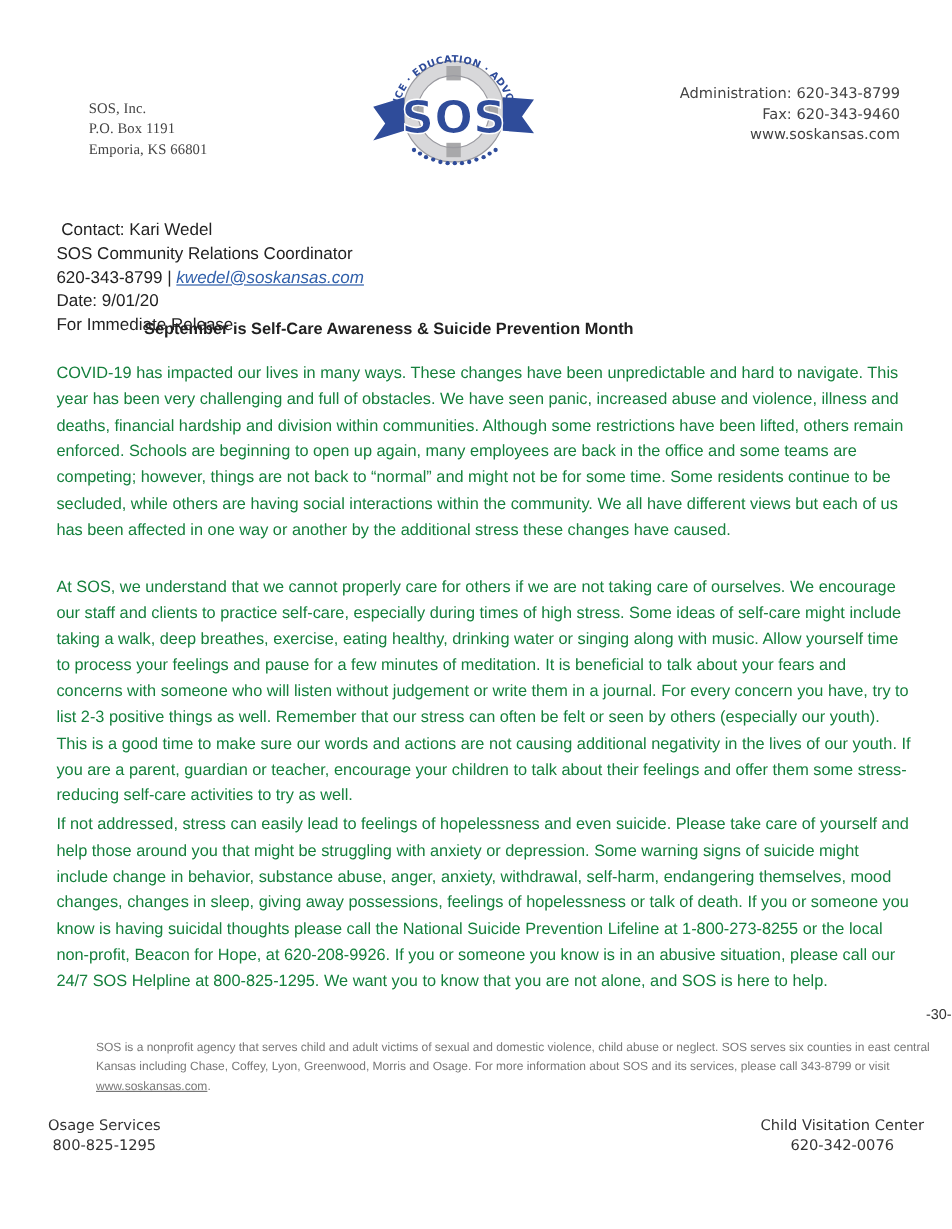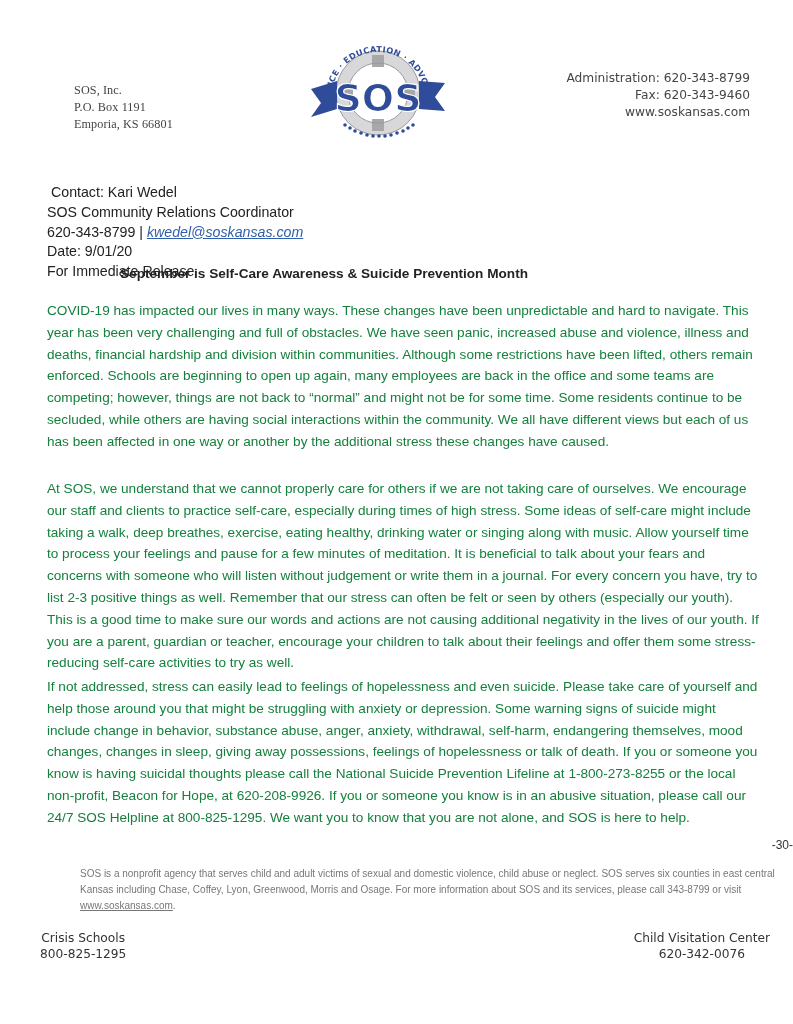--- a/index.html
+++ b/index.html
@@ -95,20 +95,20 @@
 <div class="para p3">If not addressed, stress can easily lead to feelings of hopelessness and even suicide. Please take care of yourself and help those around you that might be struggling with anxiety or depression. Some warning signs of suicide might include change in behavior, substance abuse, anger, anxiety, withdrawal, self-harm, endangering themselves, mood changes, changes in sleep, giving away possessions, feelings of hopelessness or talk of death. If you or someone you know is having suicidal thoughts please call the National Suicide Prevention Lifeline at 1-800-273-8255 or the local non-profit, Beacon for Hope, at 620-208-9926.  If you or someone you know is in an abusive situation, please call our 24/7 SOS Helpline at 800-825-1295. We want you to know that you are not alone, and SOS is here to help.</div>
 
 <div class="end-mark">-30-</div>
 
 <div class="about">
   <span>SOS is a nonprofit agency that serves child and adult victims of sexual and domestic violence, child abuse or neglect. SOS serves six counties in east central Kansas including Chase, Coffey, Lyon, Greenwood, Morris and Osage. For more information about SOS and its services, please call 343-8799 or visit </span><a>www.soskansas.com</a><span>.</span>
 </div>
 
 <div class="services">
   <div class="service">
-    <div>Crisis Schools</div>
+    <div>Osage Services</div>
     <div>800-825-1295</div>
   </div>
   <div class="service">
     <div>Child Visitation Center</div>
     <div>620-342-0076</div>
   </div>
 </div>
 
 </body></html>

